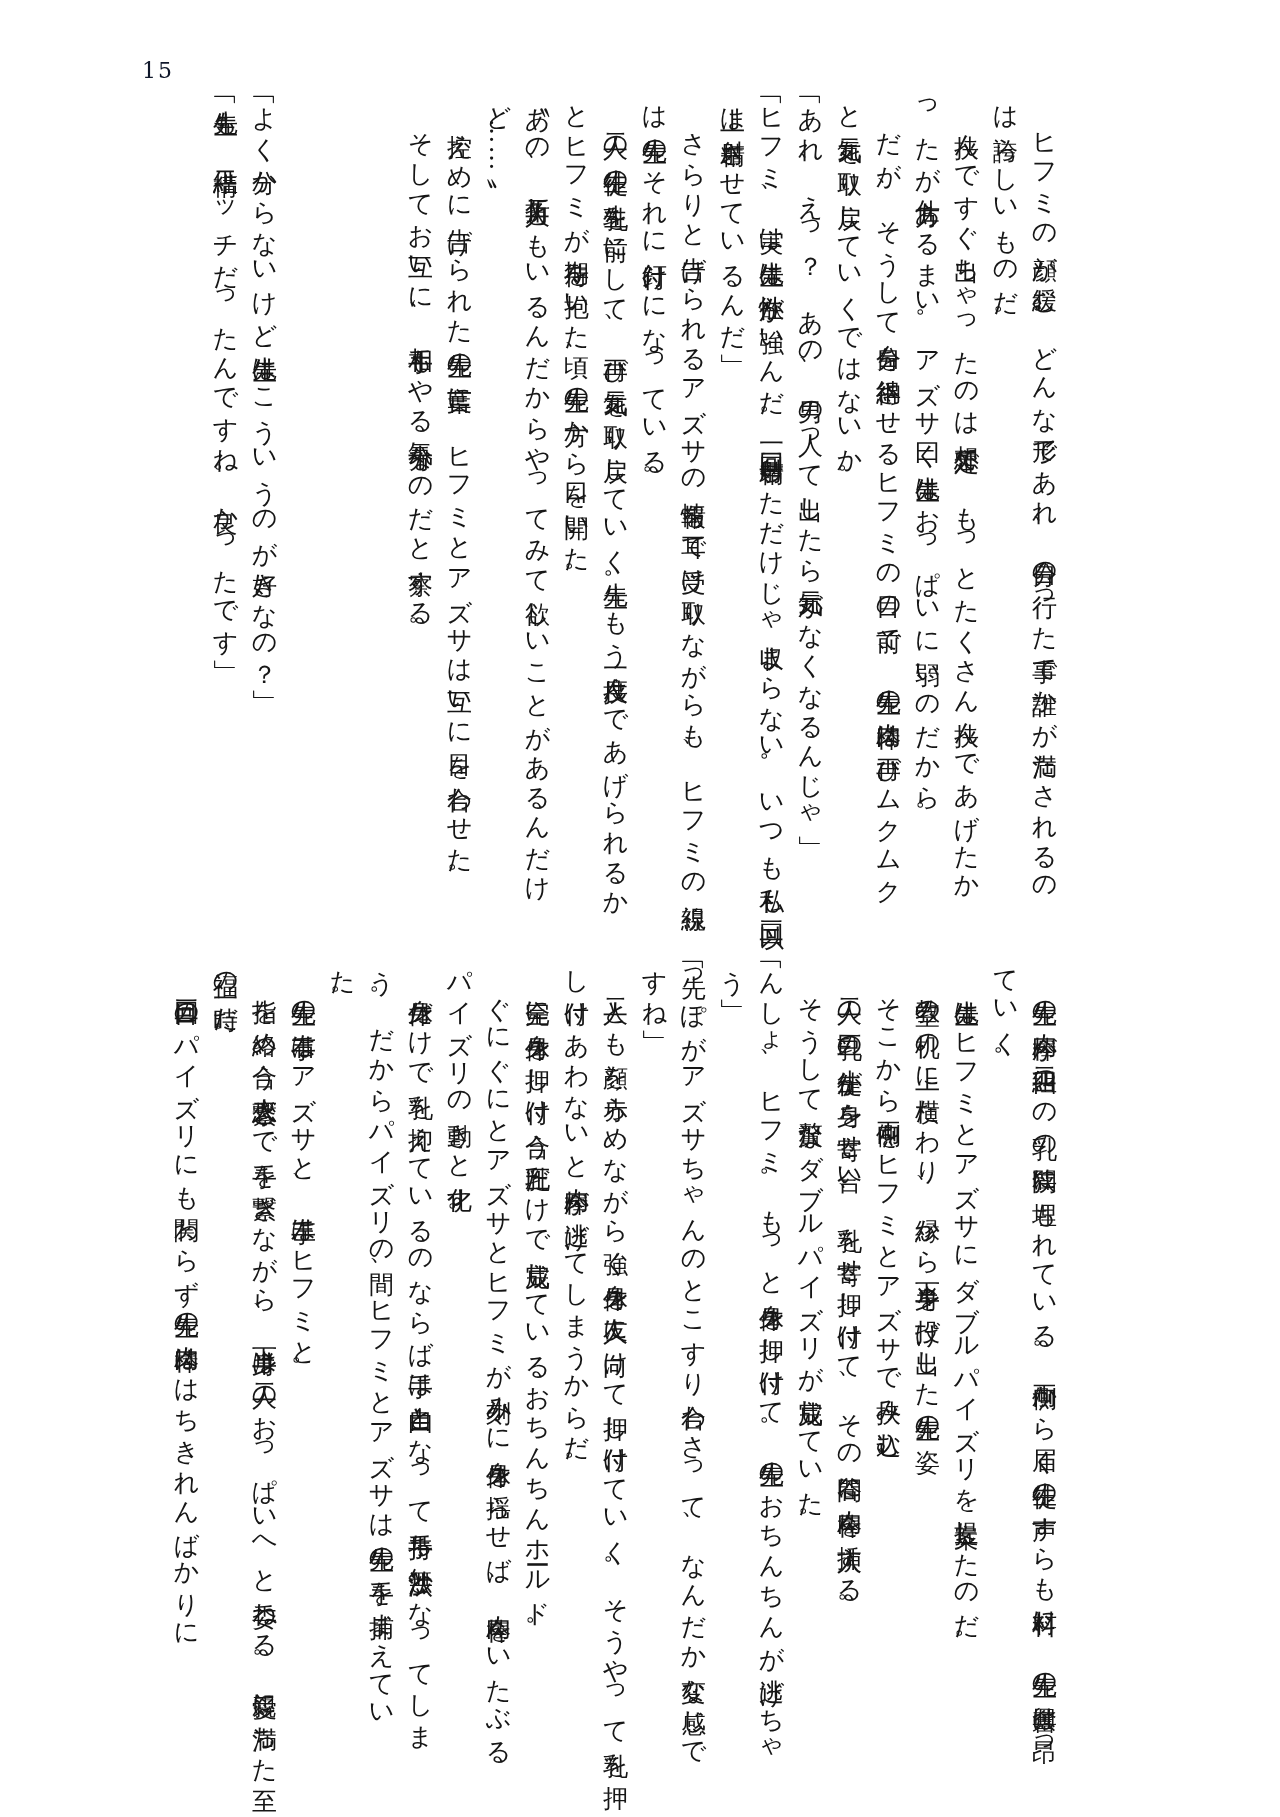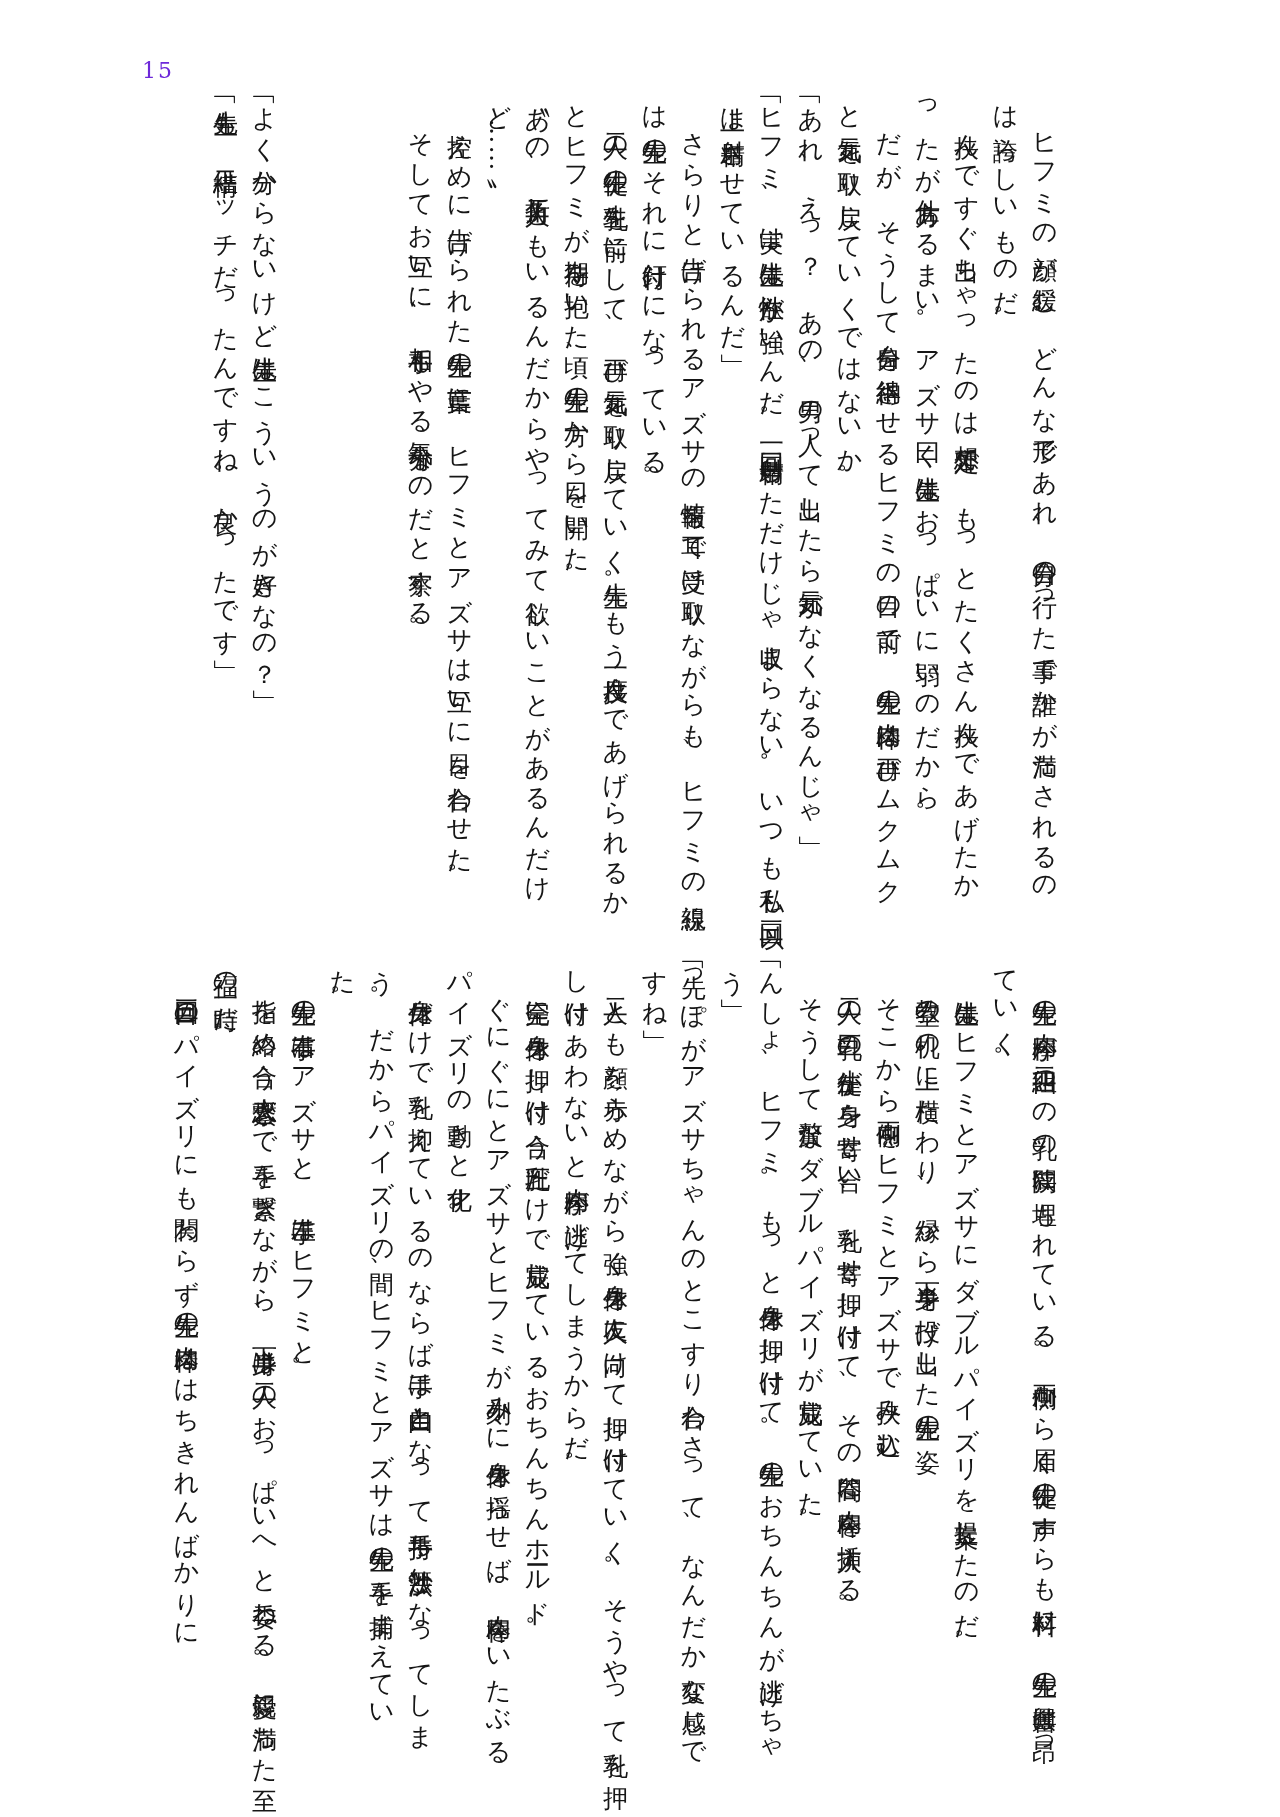--- a/index.html
+++ b/index.html
@@ -15,21 +15,21 @@
     overflow: hidden;
     font-family: "DejaVu Serif", "Liberation Serif", serif;
     color: #161616;
   }
   .page-number {
     position: absolute;
     left: 142px;
     top: 58px;
     font-size: 22px;
     letter-spacing: 2px;
-    color: #6d28d9;
+    color: #0f172a;
   }
   .tblock {
     position: absolute;
     left: 89px;
     width: 975px;
     height: 820px;
     writing-mode: vertical-rl;
     text-orientation: mixed;
     line-break: strict;
     overflow: visible;

